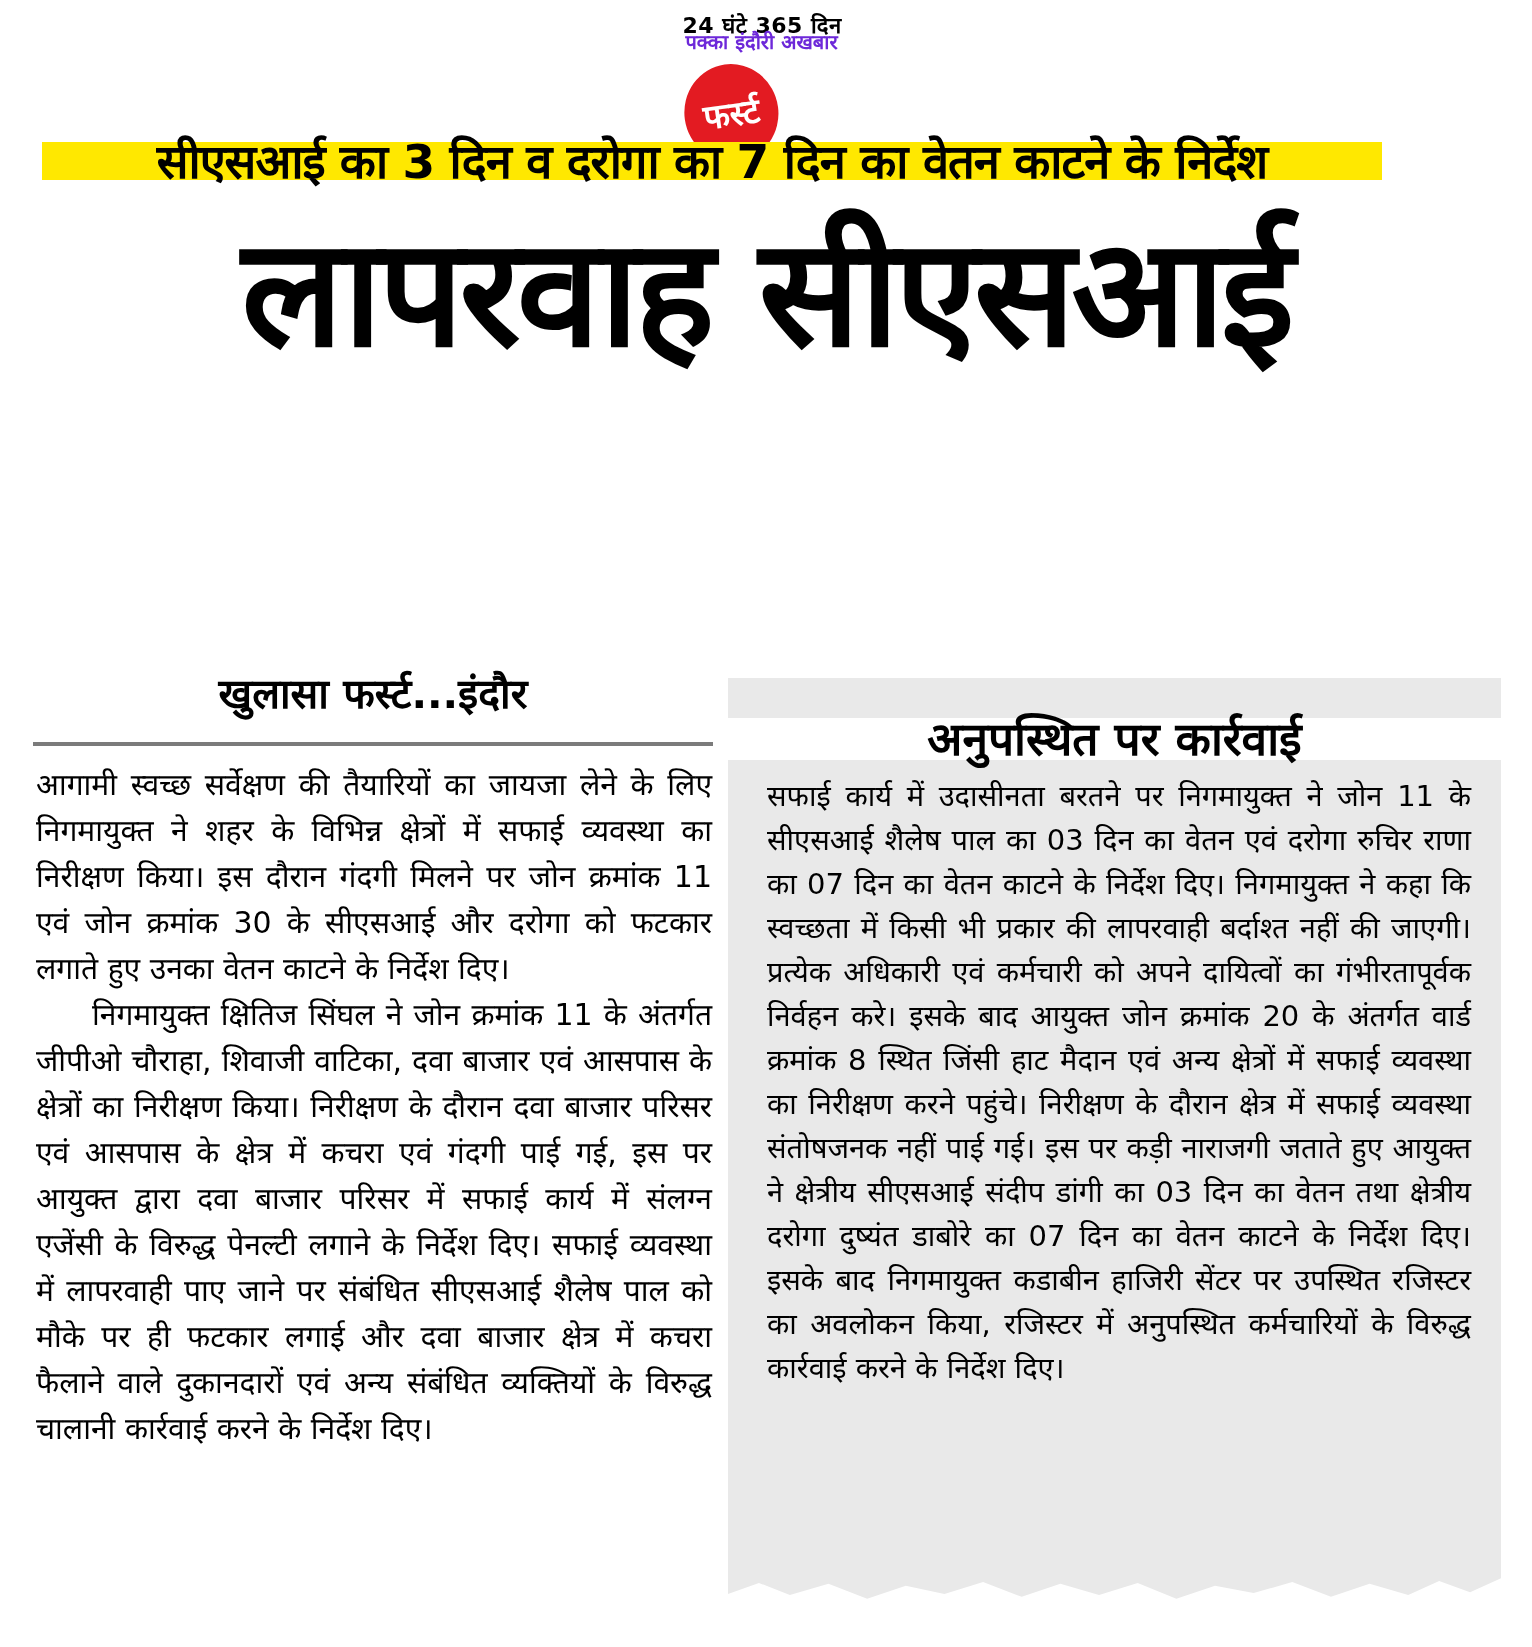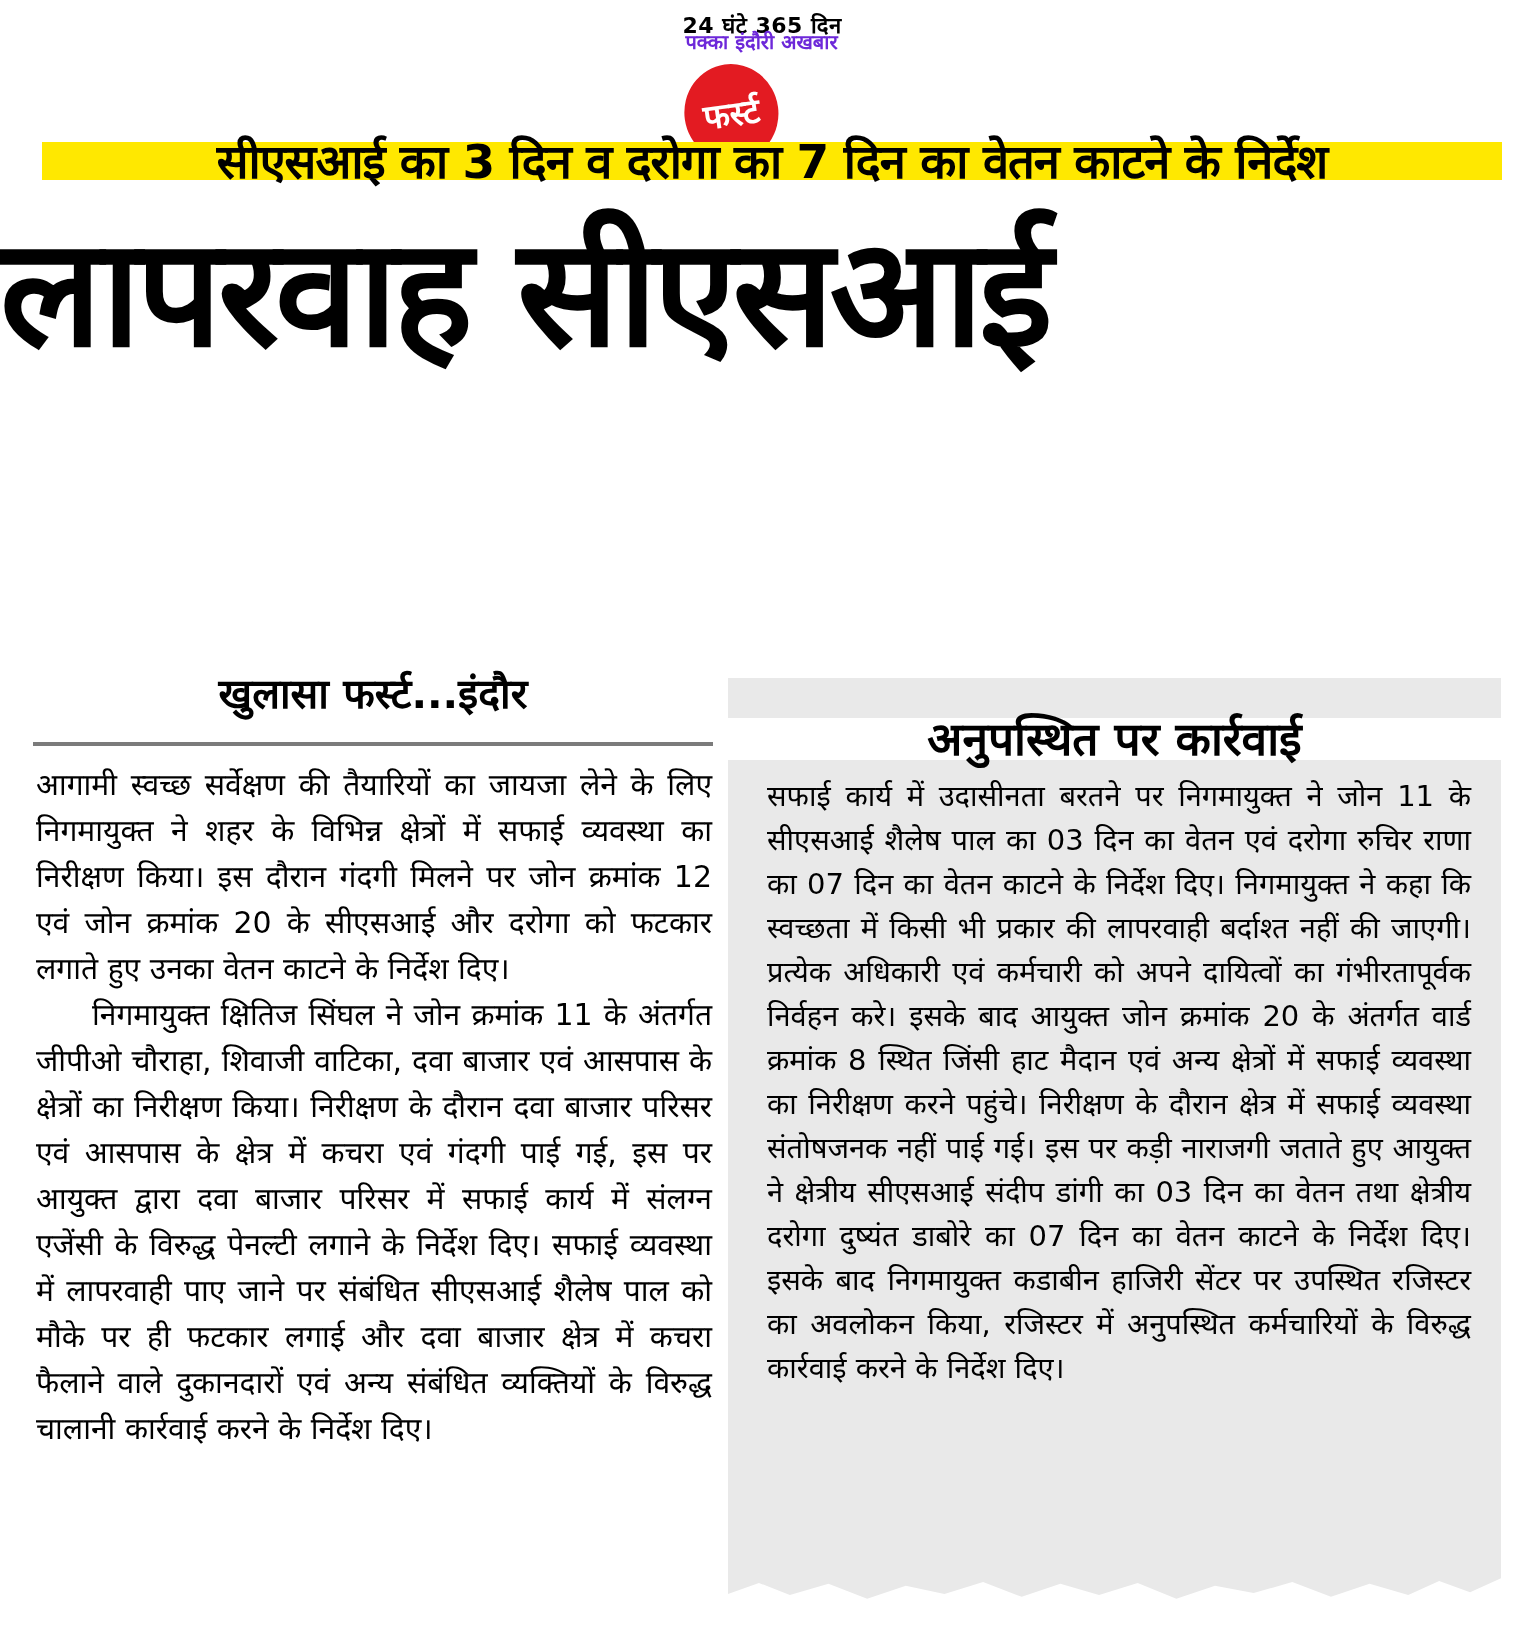--- a/index.html
+++ b/index.html
@@ -38,34 +38,34 @@
     display:flex; align-items:center; justify-content:center;
     font-size:34px; font-weight:bold;
     margin-left:2px; margin-top:10px;
     transform:rotate(-8deg);
     flex:0 0 auto;
   }
 
   
   .kicker {
     position:absolute; left:42px; top:142px;
-    width:1460px; height:38px;
+    width:1340px; height:38px;
     background:#ffe800;
     display:flex; align-items:center; justify-content:center;
     overflow:visible;
   }
   .kicker span {
     font-size:47px; font-weight:bold; white-space:nowrap;
     line-height:1; letter-spacing:-1px;
   }
 
   
   .headline {
     position:absolute; top:178px; left:0; right:0;
-    text-align:left;
+    text-align:center;
     font-weight:bold;
   }
   .headline div {
     font-size:150px; line-height:230px;
     letter-spacing:-4px; white-space:nowrap;
   }
 
   
   .byline {
     position:absolute; top:664px; left:36px; width:674px;
@@ -126,21 +126,21 @@
 </div>
 
 <div class="headline">
   <div>लापरवाह सीएसआई</div>
 </div>
 
 <div class="byline">खुलासा फर्स्ट...इंदौर</div>
 <div class="byline-rule"></div>
 
 <div class="left-body">
-  <p>आगामी स्वच्छ सर्वेक्षण की तैयारियों का जायजा लेने के लिए निगमायुक्त ने शहर के विभिन्न क्षेत्रों में सफाई व्यवस्था का निरीक्षण किया। इस दौरान गंदगी मिलने पर जोन क्रमांक 12 एवं जोन क्रमांक 20 के सीएसआई और दरोगा को फटकार लगाते हुए उनका वेतन काटने के निर्देश दिए।</p>
+  <p>आगामी स्वच्छ सर्वेक्षण की तैयारियों का जायजा लेने के लिए निगमायुक्त ने शहर के विभिन्न क्षेत्रों में सफाई व्यवस्था का निरीक्षण किया। इस दौरान गंदगी मिलने पर जोन क्रमांक 11 एवं जोन क्रमांक 30 के सीएसआई और दरोगा को फटकार लगाते हुए उनका वेतन काटने के निर्देश दिए।</p>
   <p class="indent">निगमायुक्त क्षितिज सिंघल ने जोन क्रमांक 11 के अंतर्गत जीपीओ चौराहा, शिवाजी वाटिका, दवा बाजार एवं आसपास के क्षेत्रों का निरीक्षण किया। निरीक्षण के दौरान दवा बाजार परिसर एवं आसपास के क्षेत्र में कचरा एवं गंदगी पाई गई, इस पर आयुक्त द्वारा दवा बाजार परिसर में सफाई कार्य में संलग्न एजेंसी के विरुद्ध पेनल्टी लगाने के निर्देश दिए। सफाई व्यवस्था में लापरवाही पाए जाने पर संबंधित सीएसआई शैलेष पाल को मौके पर ही फटकार लगाई और दवा बाजार क्षेत्र में कचरा फैलाने वाले दुकानदारों एवं अन्य संबंधित व्यक्तियों के विरुद्ध चालानी कार्रवाई करने के निर्देश दिए।</p>
 </div>
 
 <div class="sidebar">
   <div class="sidebar-heading-band">
     <span>अनुपस्थित पर कार्रवाई</span>
   </div>
   <div class="sidebar-body">सफाई कार्य में उदासीनता बरतने पर निगमायुक्त ने जोन 11 के सीएसआई शैलेष पाल का 03 दिन का वेतन एवं दरोगा रुचिर राणा का 07 दिन का वेतन काटने के निर्देश दिए। निगमायुक्त ने कहा कि स्वच्छता में किसी भी प्रकार की लापरवाही बर्दाश्त नहीं की जाएगी। प्रत्येक अधिकारी एवं कर्मचारी को अपने दायित्वों का गंभीरतापूर्वक निर्वहन करे। इसके बाद आयुक्त जोन क्रमांक 20 के अंतर्गत वार्ड क्रमांक 8 स्थित जिंसी हाट मैदान एवं अन्य क्षेत्रों में सफाई व्यवस्था का निरीक्षण करने पहुंचे। निरीक्षण के दौरान क्षेत्र में सफाई व्यवस्था संतोषजनक नहीं पाई गई। इस पर कड़ी नाराजगी जताते हुए आयुक्त ने क्षेत्रीय सीएसआई संदीप डांगी का 03 दिन का वेतन तथा क्षेत्रीय दरोगा दुष्यंत डाबोरे का 07 दिन का वेतन काटने के निर्देश दिए। इसके बाद निगमायुक्त कडाबीन हाजिरी सेंटर पर उपस्थित रजिस्टर का अवलोकन किया, रजिस्टर में अनुपस्थित कर्मचारियों के विरुद्ध कार्रवाई करने के निर्देश दिए।</div>
 </div>
 

